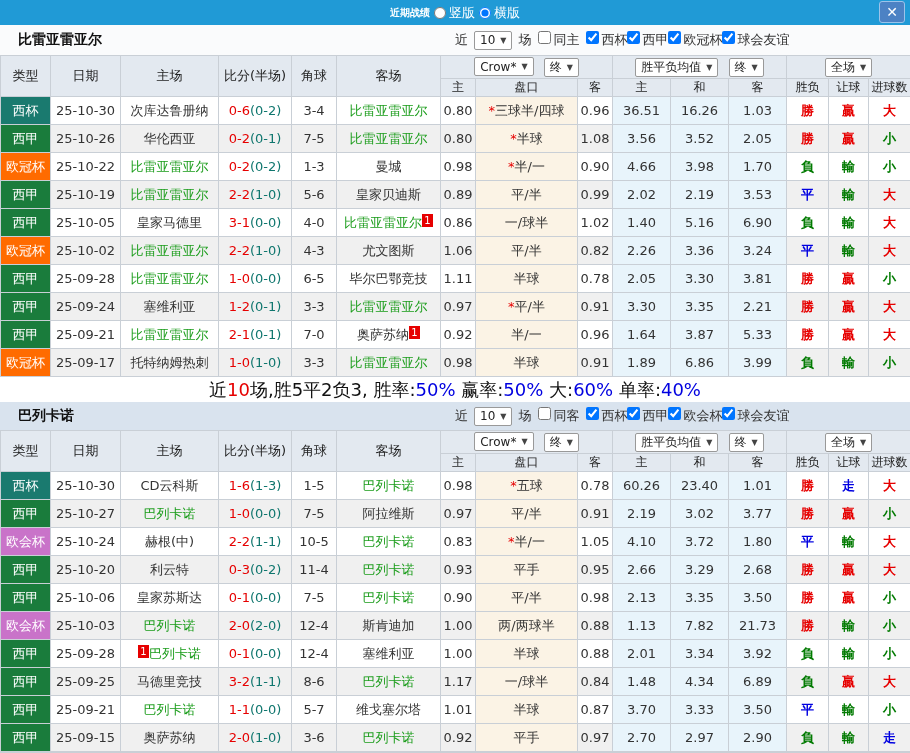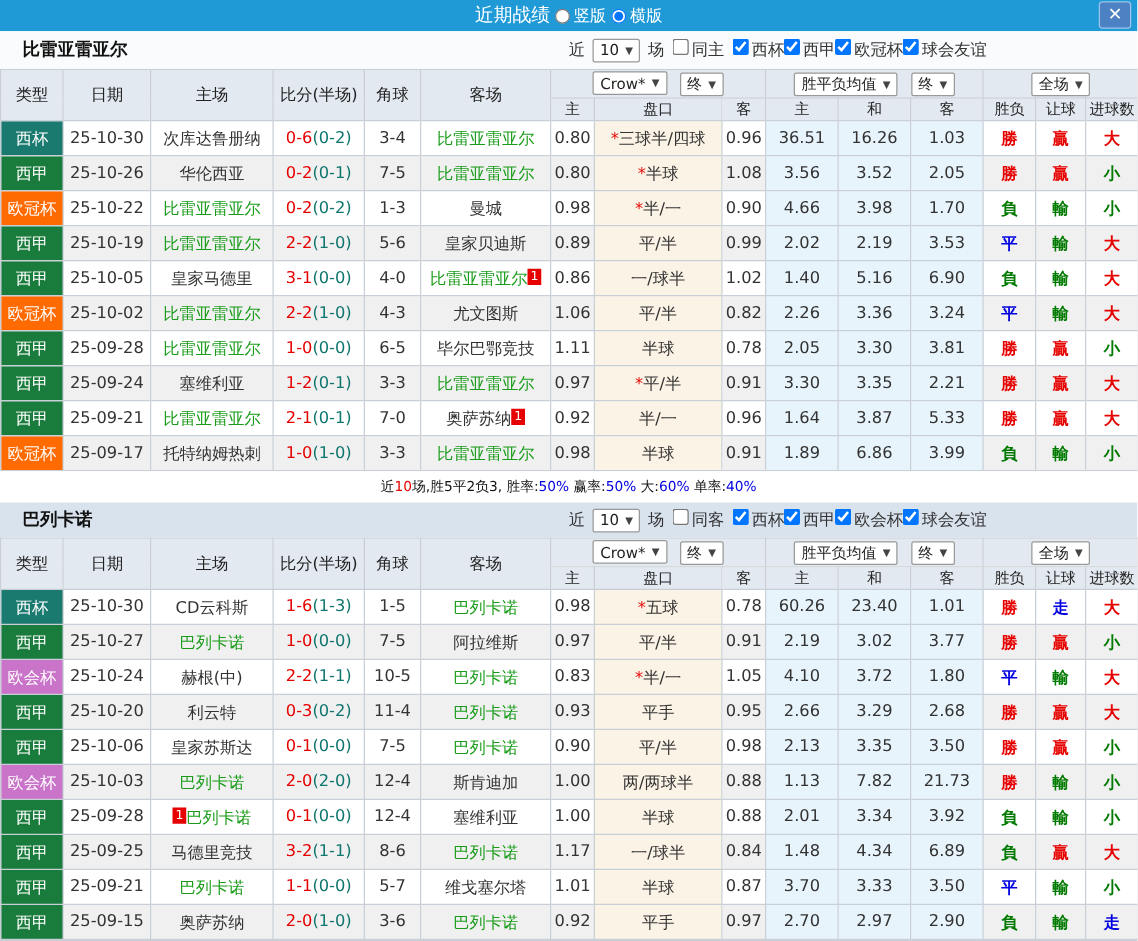--- a/index.html
+++ b/index.html
@@ -8,21 +8,21 @@
     height: 753px; overflow: hidden; background: #fff;
     font-family: "DejaVu Sans", "Liberation Sans", sans-serif;
     font-size: 13px; color: #333;
   }
   
   .titlebar {
     height: 25px; background: var(--titlebar-bg, #209ad6);
     display: flex; align-items: center; justify-content: center;
     position: relative; color: #fff;
   }
-  .titlebar .title { font-weight: normal; font-size: 15px; }
+  .titlebar .title { font-weight: bold; font-size: 10px; }
   .titlebar label { display: inline-flex; align-items: center; margin-left: 4px; font-size: 13px; cursor: pointer; }
   .titlebar input[type=radio] { width: 12px; height: 12px; margin-right: 3px; }
   .close-btn {
     position: absolute; right: 5px; top: 1px; width: 26px; height: 22px;
     background: var(--close-bg, #4c82c4); border: 1px solid #9cc3ea; border-radius: 3px;
     color: #fff; font-weight: bold; font-size: 14px; line-height: 20px; text-align: center; cursor: pointer;
   }
   
   .section-bar { position: relative; display: flex; align-items: center; }
   .section-bar.s1 { height: 30px; background: var(--s1-bar-bg, #fafbfc); }
@@ -61,21 +61,21 @@
   .c-blue  { color: var(--blue, #0000e0); }
   .c-green { color: var(--green, #007a00); }
   td.res { font-weight: bold; }
   .card {
     display: inline-block; background: #e60000; color: #fff;
     font-size: 10px; line-height: 13px; min-width: 11px; height: 13px;
     vertical-align: 3px; padding: 0 1px;
   }
   
   .summary {
-    height: 25px; line-height: 25px; text-align: center; font-size: 11px;
+    height: 25px; line-height: 25px; text-align: center; font-size: 18px;
     color: #111; background: #fff;
   }
   .bottom-strip { height: 5px; background: #e9e9e9; border-top: 1px solid #c9cfd6; }
 </style>
 </head>
 <body>
 
 <div class="titlebar">
   <span class="title">近期战绩</span>
   <label>

